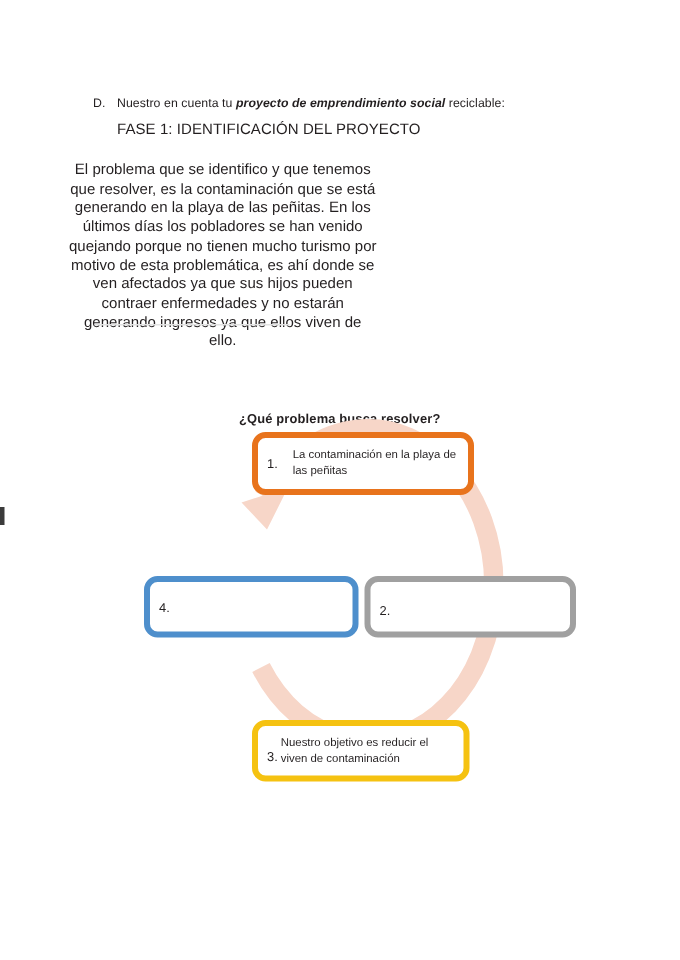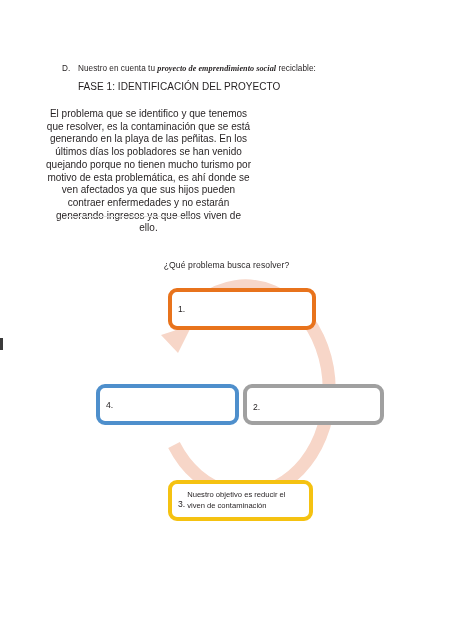--- a/index.html
+++ b/index.html
@@ -35,21 +35,20 @@
     letter-spacing: 0.05px;
     white-space: nowrap;
   }
   .prompt-letter {
     display: inline-block;
     width: 16px;
   }
   .prompt-em {
     font-weight: bold;
     font-style: italic;
-    font-family: Liberation Serif, serif;
   }
 
   .phase-line {
     position: absolute;
     left: 78px;
     top: 80px;
     font-size: 10px;
     line-height: 13px;
     font-weight: normal;
     letter-spacing: 0.05px;
@@ -91,25 +90,25 @@
     position: absolute;
     left: 0;
     top: 248px;
     width: 453px;
     height: 300px;
   }
 
   .diagram-title {
     position: absolute;
     left: 0;
-    top: 12px;
+    top: 26px;
     width: 453px;
     text-align: center;
     font-size: 8.6px;
-    font-weight: normal;
+    font-weight: bold;
     letter-spacing: 0.1px;
     color: #231f20;
   }
 
   .ring {
     position: absolute;
     left: 150px;
     top: 47px;
     width: 156px;
     height: 212px;
@@ -207,20 +206,21 @@
       <g>
         <path d="M 26 36
                  A 84 104 0 1 1 24 150" fill="none" stroke="#f7d6c8" stroke-width="13" stroke-linecap="butt"></path>
         <polygon points="11,40 42,30 28,58" fill="#f7d6c8"></polygon>
       </g>
     </svg>
   </div>
 
   <div class="node" id="node-1" style="border-color: rgb(232, 115, 28);">
     <span class="num">1.</span>
+    <span class="txt">La contaminación en la playa de las peñitas</span>
   </div>
 
   <div class="node" id="node-2" style="border-color: rgb(160, 160, 160);">
     <span class="num">2.</span>
   </div>
 
   <div class="node" id="node-3" style="border-color: rgb(245, 194, 17);">
     <span class="num">3.</span>
     <span class="txt">Nuestro objetivo es reducir el viven de contaminación</span>
   </div>

